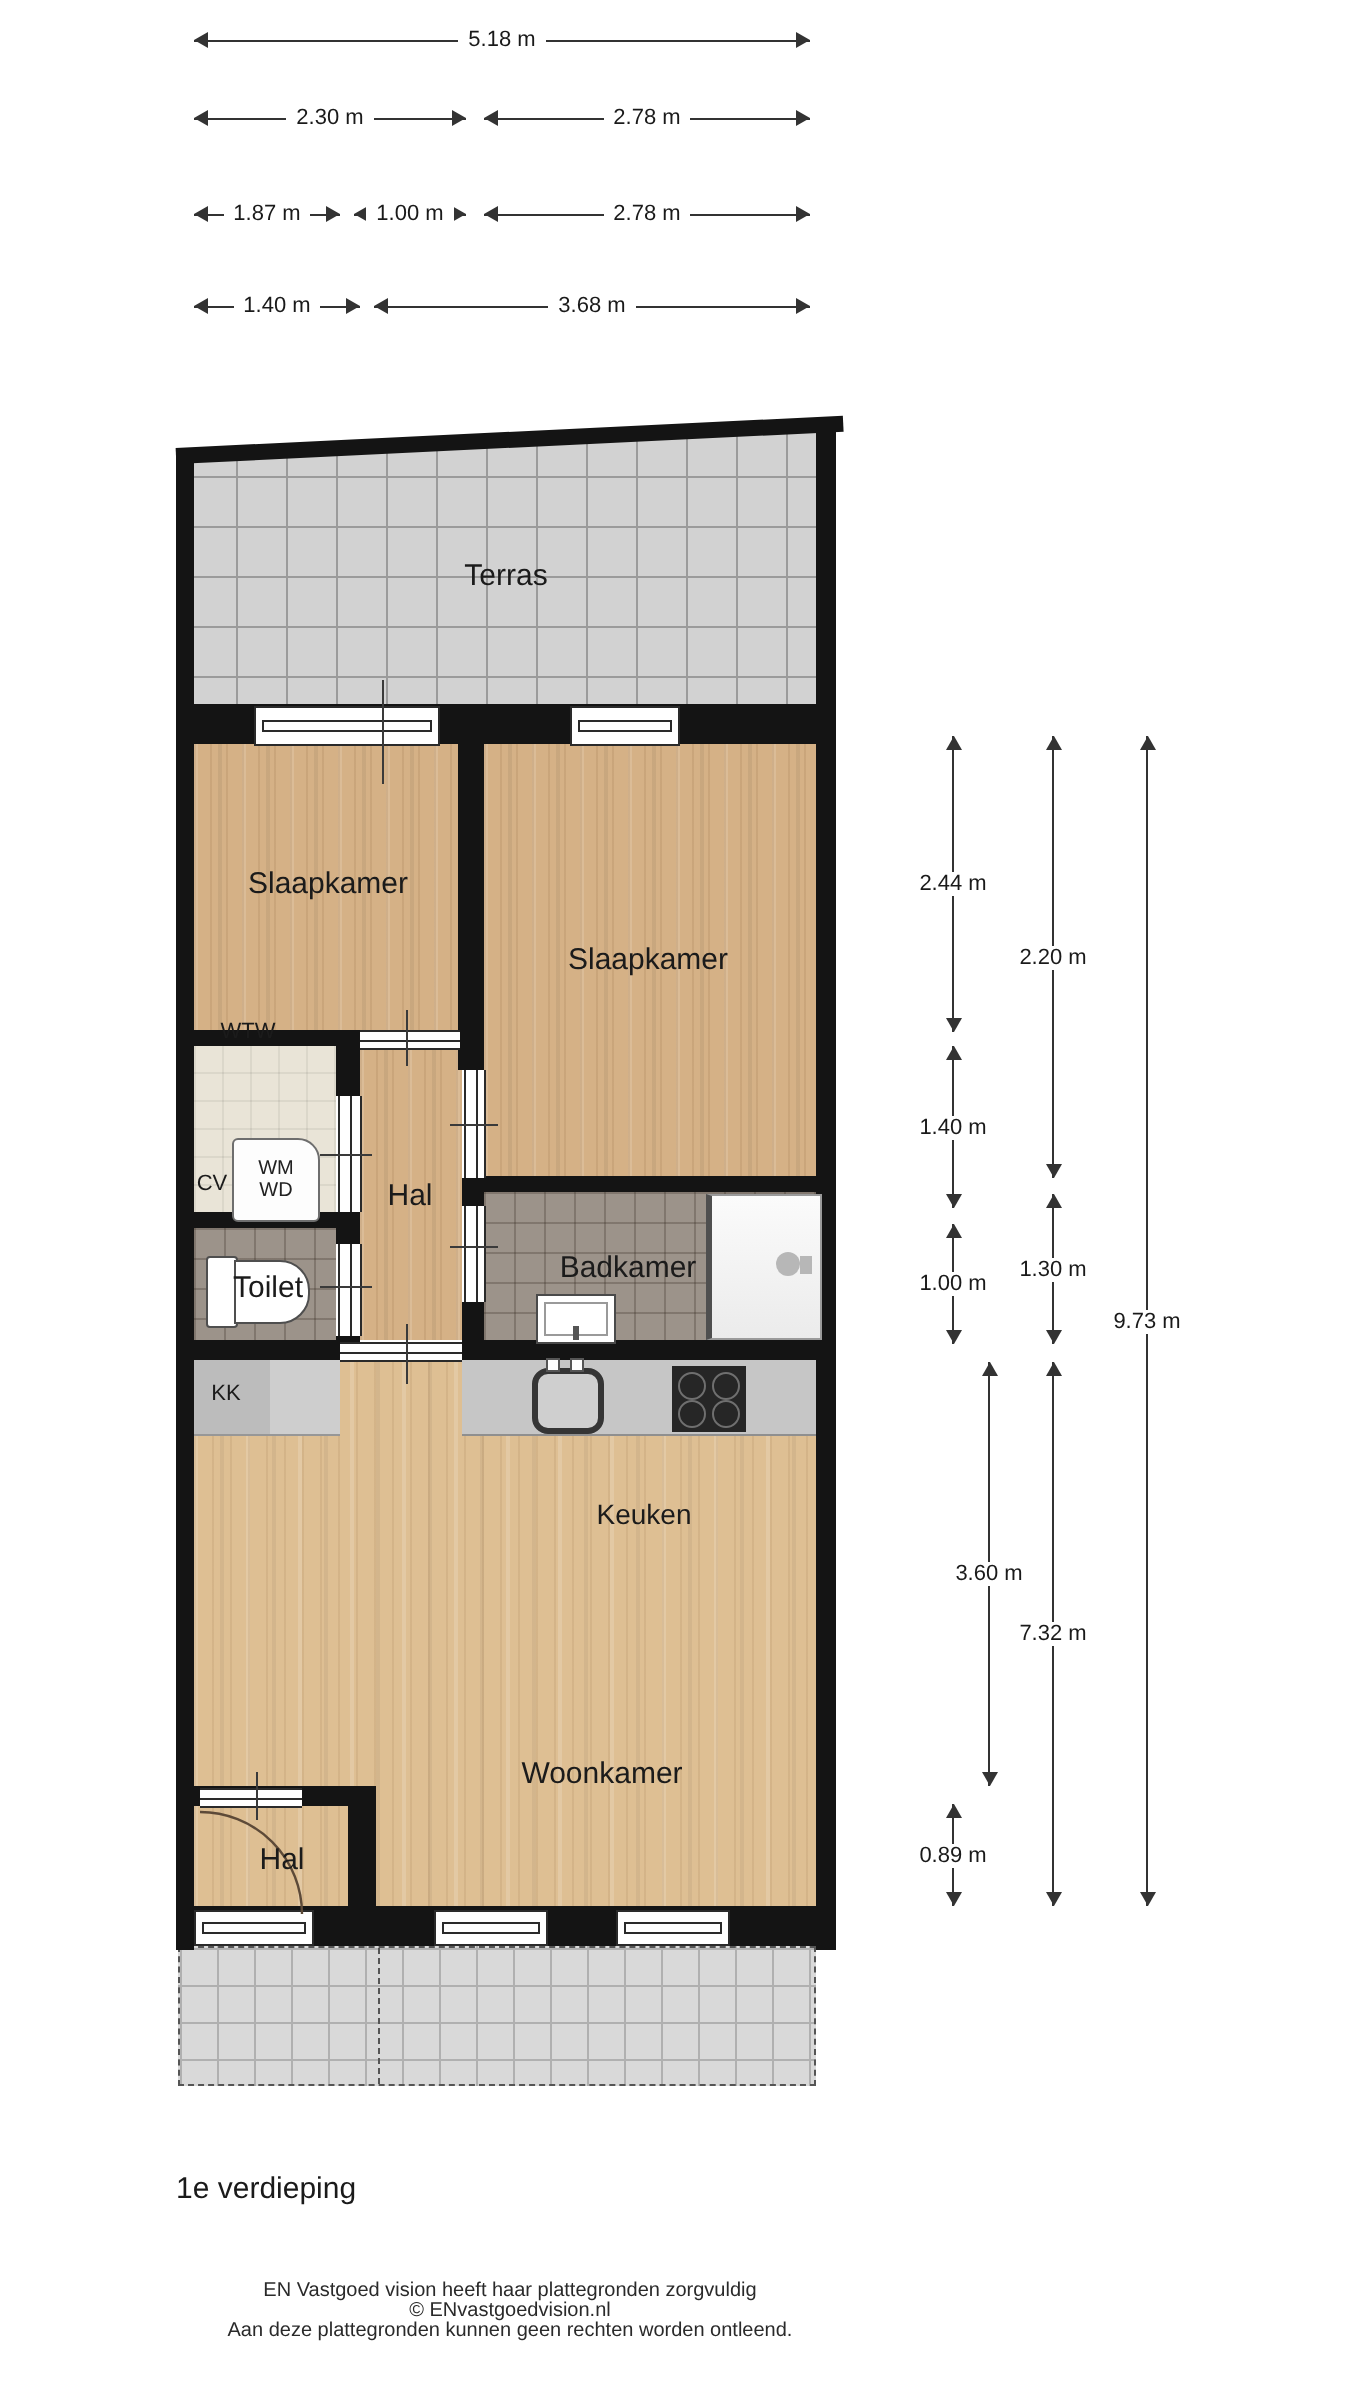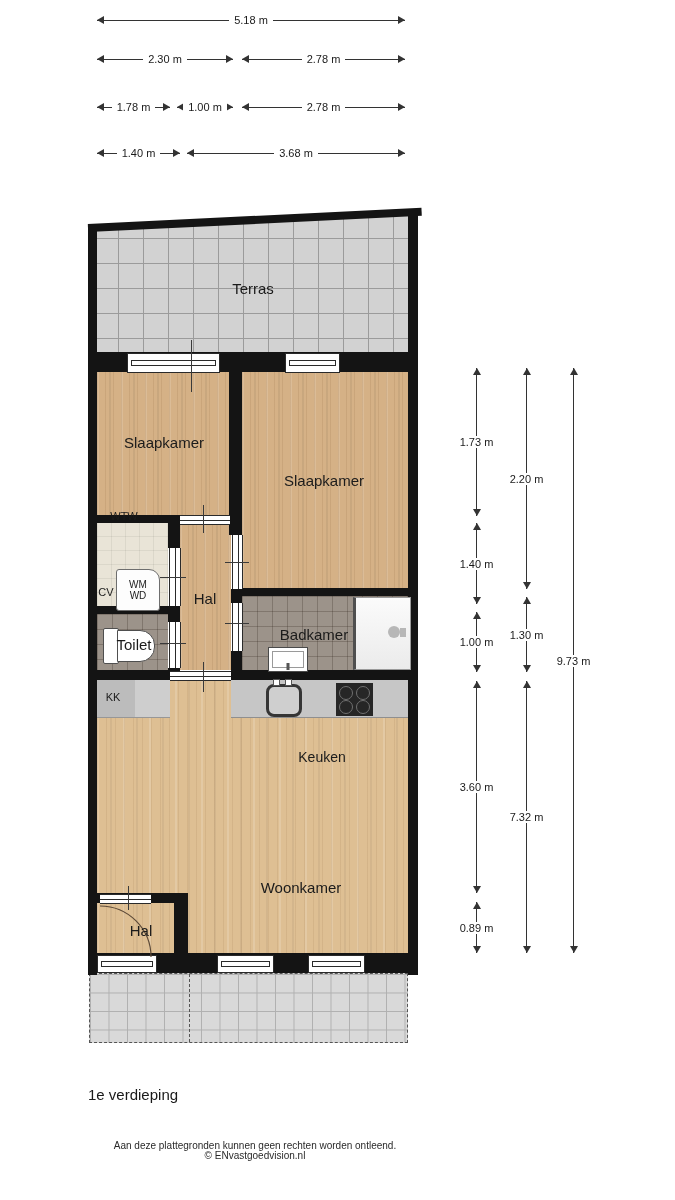--- a/index.html
+++ b/index.html
@@ -104,45 +104,45 @@
 <div class="hdim" style="left:97px;top:13px;width:308px">
     <span class="dlabel">5.18 m</span>
   </div>
 <div class="hdim" style="left:97px;top:52px;width:136px">
     <span class="dlabel">2.30 m</span>
   </div>
 <div class="hdim" style="left:242px;top:52px;width:163px">
     <span class="dlabel">2.78 m</span>
   </div>
 <div class="hdim" style="left:97px;top:100px;width:73px">
-    <span class="dlabel">1.78 m</span>
+    <span class="dlabel">1.87 m</span>
   </div>
 <div class="hdim" style="left:177px;top:100px;width:56px">
     <span class="dlabel">1.00 m</span>
   </div>
 <div class="hdim" style="left:242px;top:100px;width:163px">
     <span class="dlabel">2.78 m</span>
   </div>
 <div class="hdim" style="left:97px;top:146px;width:83px">
     <span class="dlabel">1.40 m</span>
   </div>
 <div class="hdim" style="left:187px;top:146px;width:218px">
     <span class="dlabel">3.68 m</span>
   </div>
 
 <div class="vdim" style="left:470px;top:368px;height:148px">
-    <span class="dlabel">1.73 m</span>
+    <span class="dlabel">2.44 m</span>
   </div>
 <div class="vdim" style="left:470px;top:523px;height:81px">
     <span class="dlabel">1.40 m</span>
   </div>
 <div class="vdim" style="left:470px;top:612px;height:60px">
     <span class="dlabel">1.00 m</span>
   </div>
-<div class="vdim" style="left:470px;top:681px;height:212px">
+<div class="vdim" style="left:488px;top:681px;height:212px">
     <span class="dlabel">3.60 m</span>
   </div>
 <div class="vdim" style="left:470px;top:902px;height:51px">
     <span class="dlabel">0.89 m</span>
   </div>
 <div class="vdim" style="left:520px;top:368px;height:221px">
     <span class="dlabel">2.20 m</span>
   </div>
 <div class="vdim" style="left:520px;top:597px;height:75px">
     <span class="dlabel">1.30 m</span>
@@ -244,15 +244,16 @@
 <span class="rlabel" style="left:205px;top:598px">Hal</span>
 <span class="rlabel" style="left:314px;top:634px">Badkamer</span>
 <span class="rlabel" style="left:134px;top:644px">Toilet</span>
 <span class="rlabel small" style="left:113px;top:697px">KK</span>
 <span class="rlabel mid" style="left:322px;top:757px">Keuken</span>
 <span class="rlabel" style="left:301px;top:887px">Woonkamer</span>
 <span class="rlabel" style="left:141px;top:930px">Hal</span>
 
 <div class="floor-title">1e verdieping</div>
 <div class="disclaimer">
+  <div>EN Vastgoed vision heeft haar plattegronden zorgvuldig</div>
+  <div>© ENvastgoedvision.nl</div>
   <div>Aan deze plattegronden kunnen geen rechten worden ontleend.</div>
-  <div>© ENvastgoedvision.nl</div>
 </div>
 
 </body></html>

